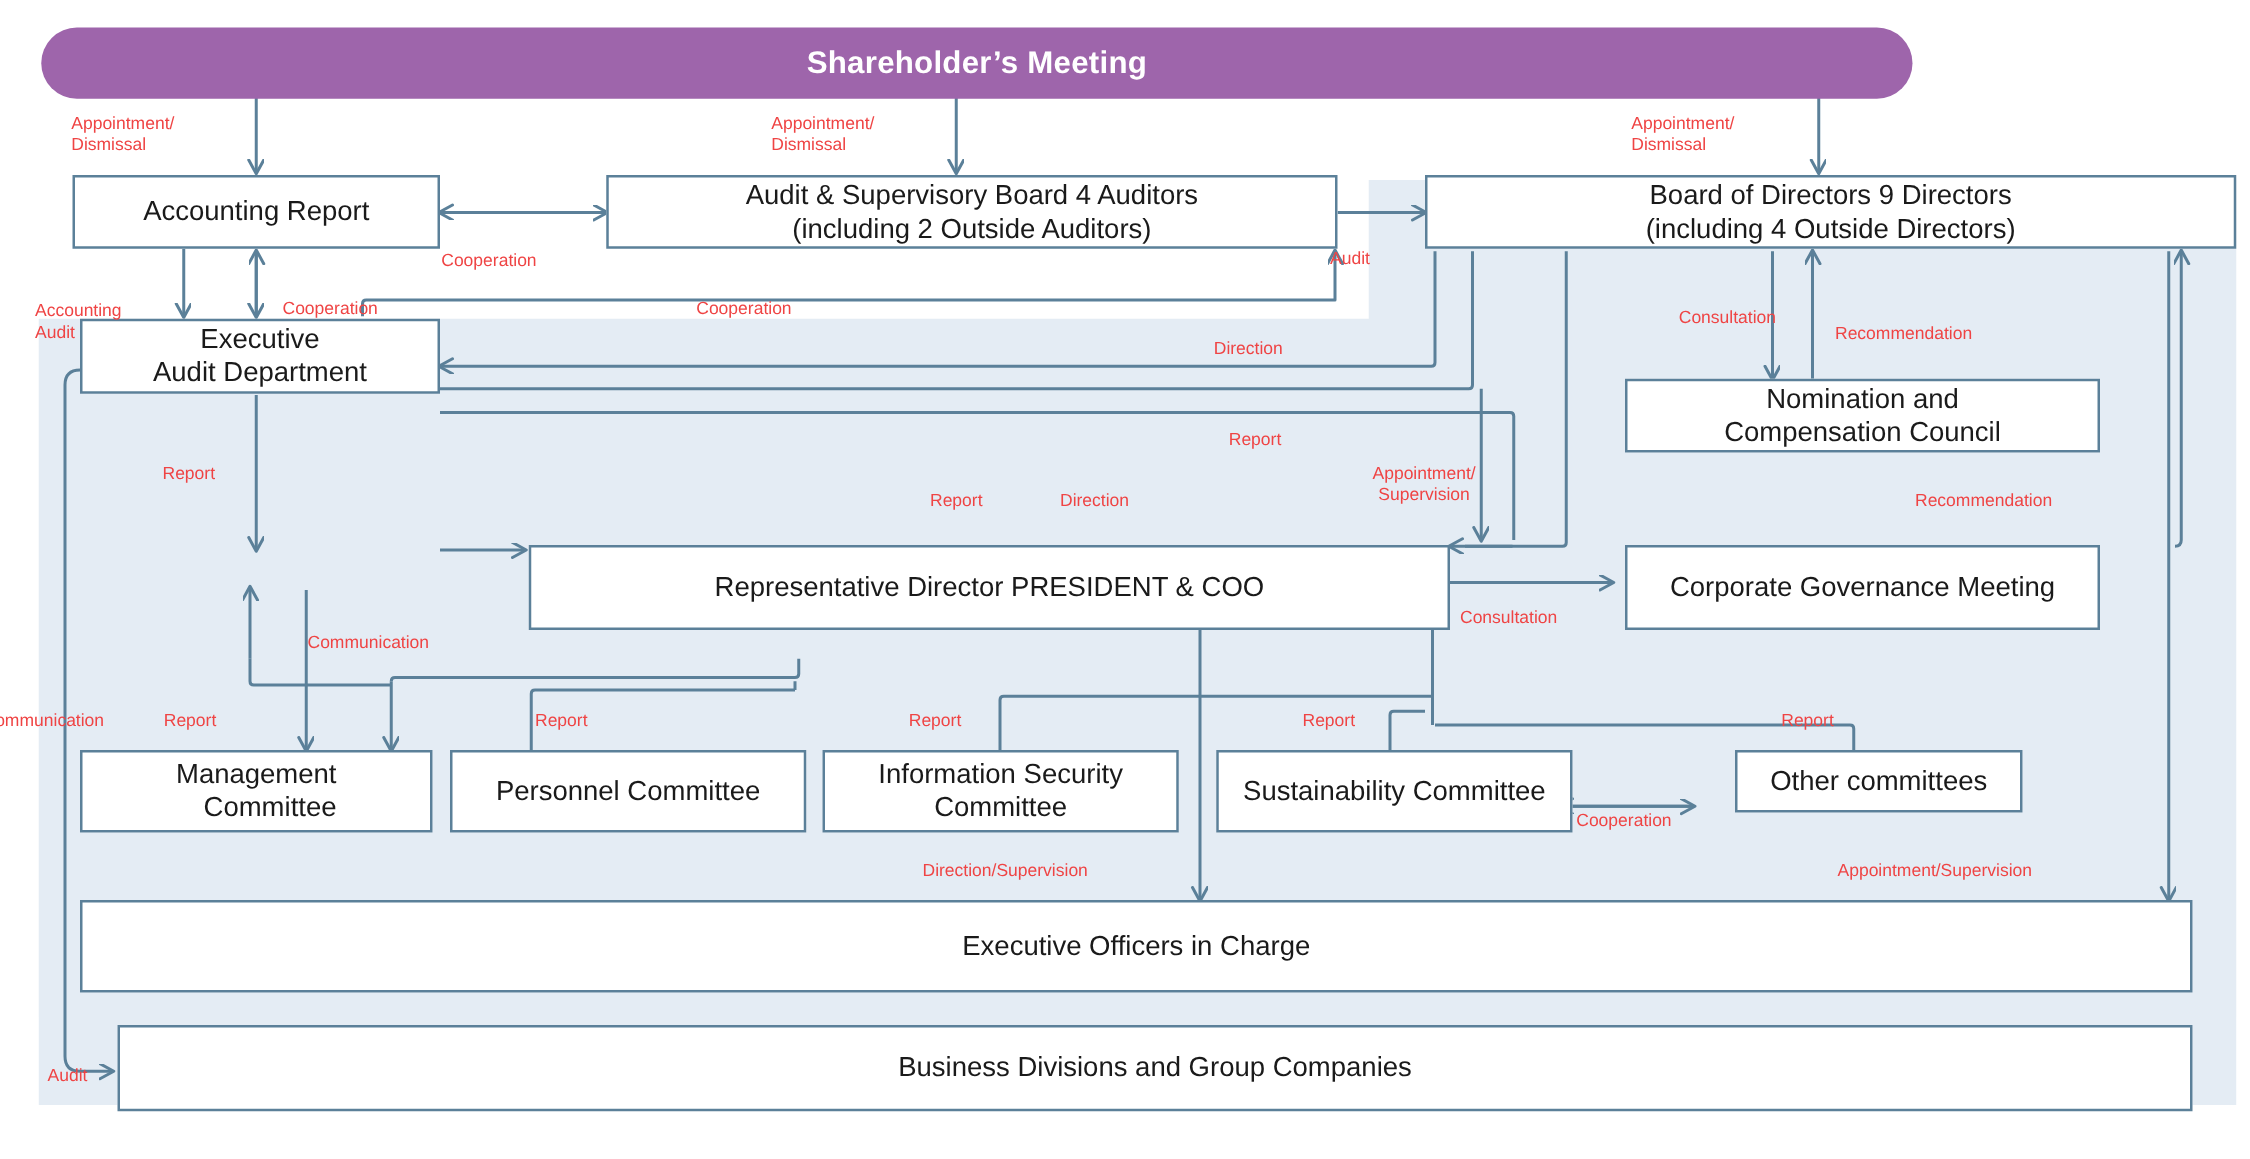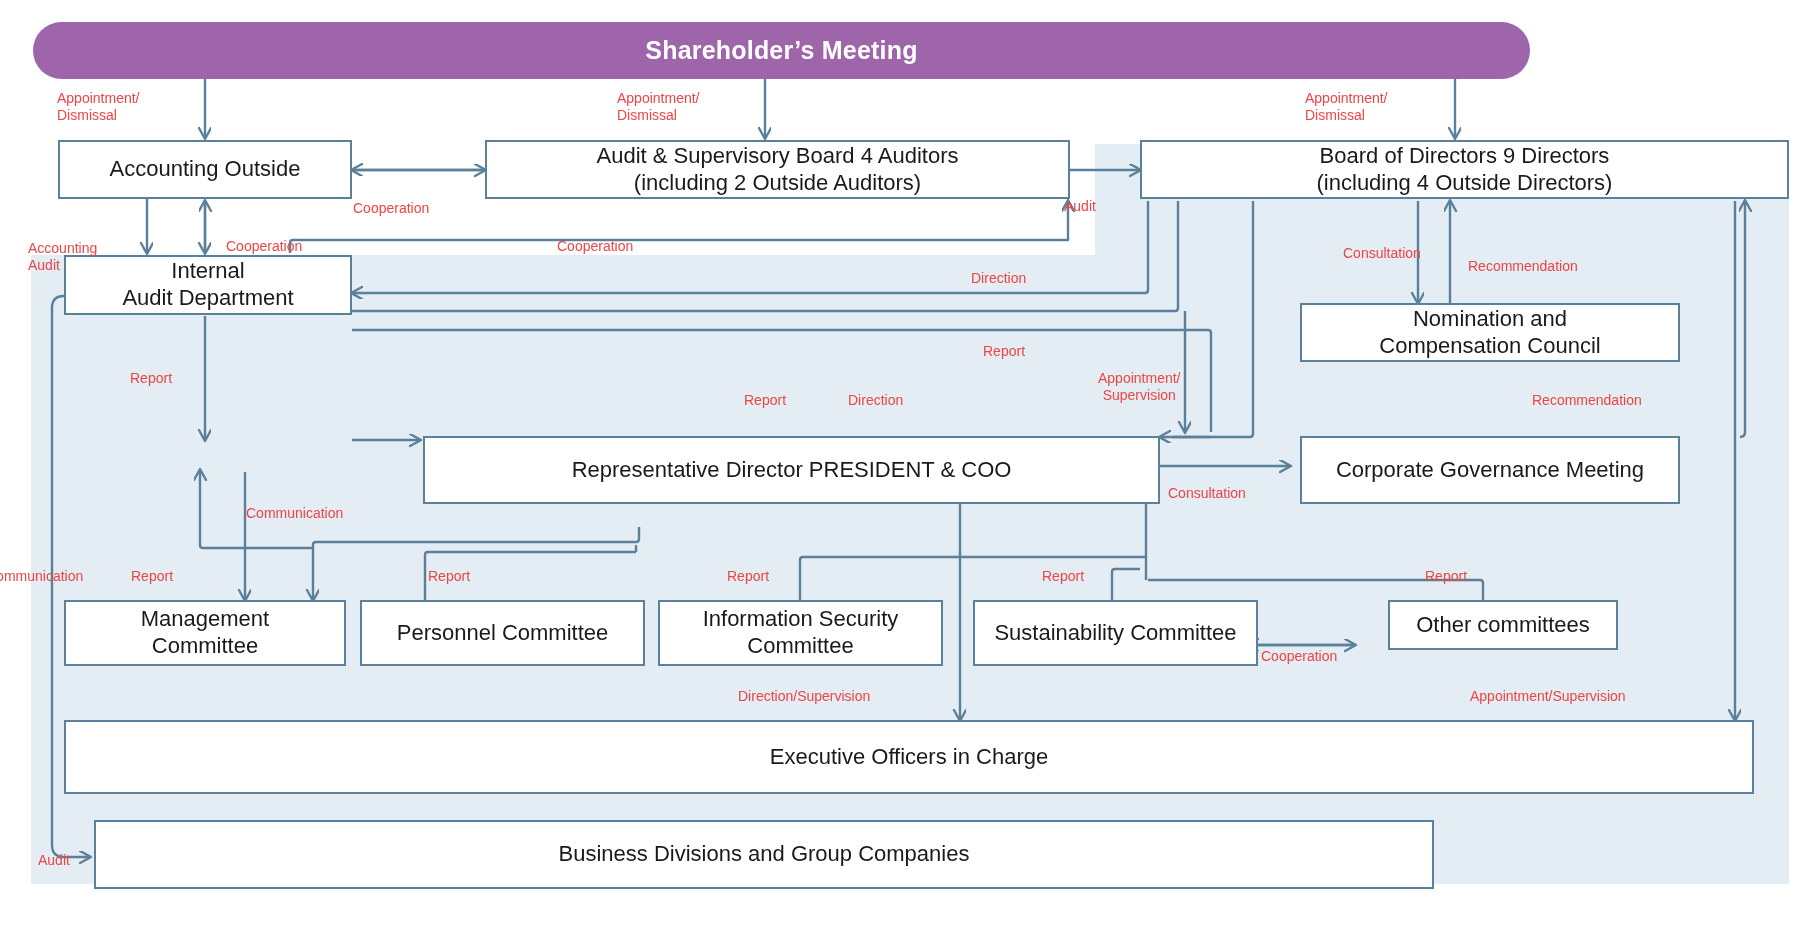--- a/index.html
+++ b/index.html
@@ -111,53 +111,53 @@
       <path d="M200,527 L200,545 Q200,548 203,548 L313,548"></path>
       <path d="M1146,557 L1146,557"></path>
     </g>
   </svg>
 
   <div class="node title-bar" style="left:33px;top:22px;width:1497px;height:57px;">
     <span class="lbl">Shareholder’s Meeting</span>
   </div>
 
   <div class="node fs22" style="left:58px;top:140px;width:294px;height:59px;">
-    <span class="lbl">Accounting Outside</span>
+    <span class="lbl">Accounting Report</span>
   </div>
 
   <div class="node fs22" style="left:485px;top:140px;width:585px;height:59px;">
     <span class="lbl">Audit &amp; Supervisory Board 4 Auditors
 (including 2 Outside Auditors)</span>
   </div>
 
   <div class="node fs22" style="left:1140px;top:140px;width:649px;height:59px;">
     <span class="lbl">Board of Directors 9 Directors
 (including 4 Outside Directors)</span>
   </div>
 
   <div class="node fs22" style="left:64px;top:255px;width:288px;height:60px;">
-    <span class="lbl">Internal
+    <span class="lbl">Executive
 Audit Department</span>
   </div>
 
   <div class="node fs22" style="left:1300px;top:303px;width:380px;height:59px;">
     <span class="lbl">Nomination and
 Compensation Council</span>
   </div>
 
 
   <div class="node fs22" style="left:423px;top:436px;width:737px;height:68px;">
     <span class="lbl">Representative Director PRESIDENT &amp; COO</span>
   </div>
 
   <div class="node fs22" style="left:1300px;top:436px;width:380px;height:68px;">
     <span class="lbl">Corporate Governance Meeting</span>
   </div>
 
-  <div class="node fs22" style="left:64px;top:600px;width:282px;height:66px;">
+  <div class="node fs22" style="left:64px;top:600px;width:282px;height:66px;text-align:right;">
     <span class="lbl">Management
 Committee</span>
   </div>
 
   <div class="node fs22" style="left:360px;top:600px;width:285px;height:66px;">
     <span class="lbl">Personnel Committee</span>
   </div>
 
   <div class="node fs22" style="left:658px;top:600px;width:285px;height:66px;">
     <span class="lbl">Information Security
@@ -169,21 +169,21 @@
   </div>
 
   <div class="node fs22" style="left:1388px;top:600px;width:230px;height:50px;">
     <span class="lbl">Other committees</span>
   </div>
 
   <div class="node fs22" style="left:64px;top:720px;width:1690px;height:74px;">
     <span class="lbl">Executive Officers in  Charge</span>
   </div>
 
-  <div class="node fs22" style="left:94px;top:820px;width:1340px;height:69px;">
+  <div class="node fs22" style="left:94px;top:820px;width:1660px;height:69px;">
     <span class="lbl">Business Divisions and Group Companies</span>
   </div>
 
   <div class="edge-label" style="left:57px;top:90px;">Appointment/
 Dismissal</div>
 
   <div class="edge-label" style="left:617px;top:90px;">Appointment/
 Dismissal</div>
 
   <div class="edge-label" style="left:1305px;top:90px;">Appointment/

